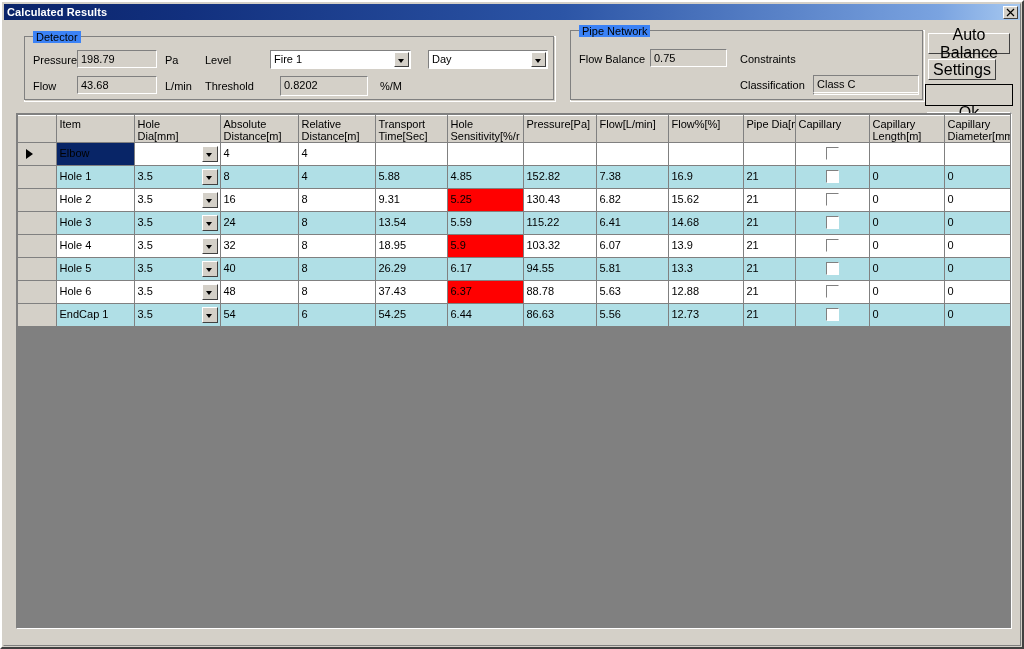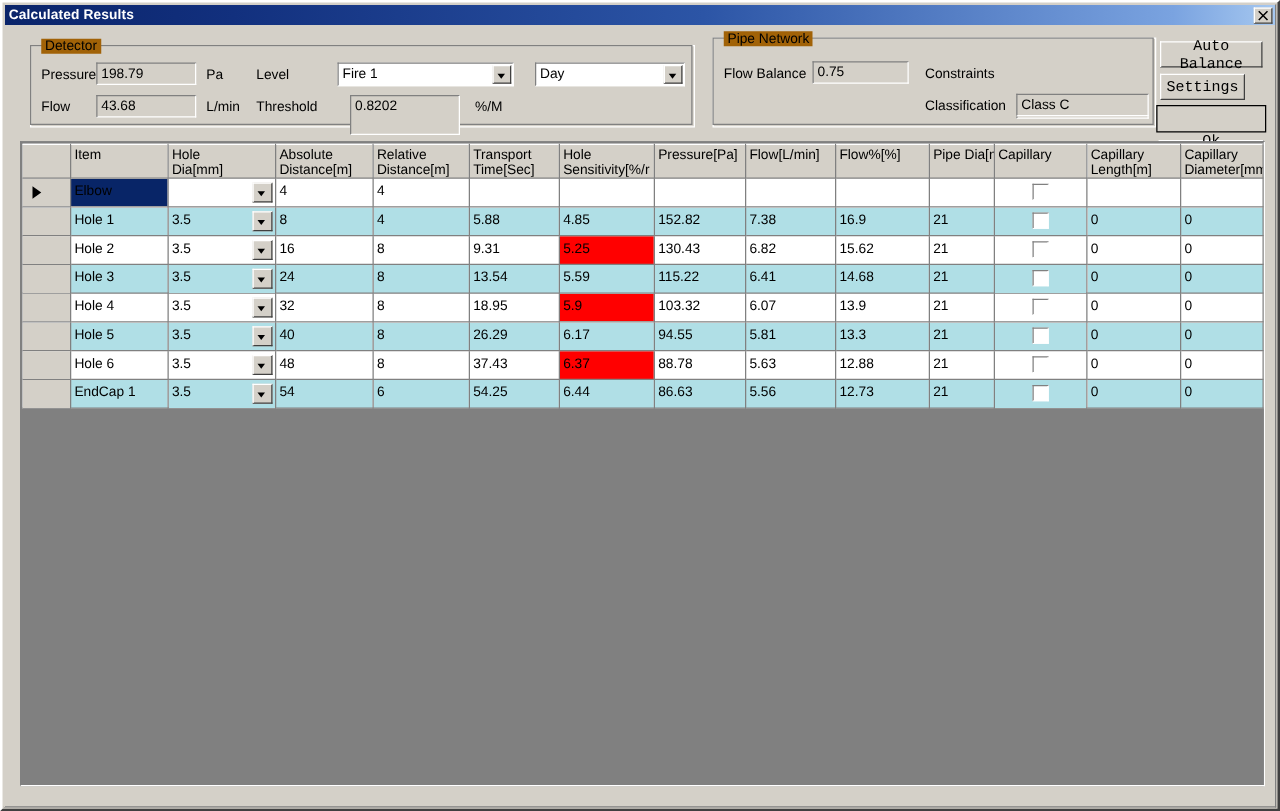--- a/index.html
+++ b/index.html
@@ -78,21 +78,21 @@
   .groupbox::before {
     content: "";
     position: absolute;
     left: -1px; top: -1px; right: 1px; bottom: 1px;
     border: 1px solid #808080;
     pointer-events: none;
   }
   .groupbox-title {
     position: absolute;
     top: -6px; left: 8px;
-    background: #a16207;
+    background: #3b82f6;
     padding: 0 3px;
     font-size: 11px;
     z-index: 2;
     white-space: nowrap;
   }
 
   #detector-group { left: 22px; top: 34px; width: 532px; height: 66px; }
   #pipe-group     { left: 568px; top: 28px; width: 355px; height: 72px; }
 
   
@@ -156,22 +156,22 @@
 
   
   .btn {
     position: absolute;
     background: #d4d0c8;
     border-left: 1px solid #ffffff;
     border-top: 1px solid #ffffff;
     border-right: 1px solid #404040;
     border-bottom: 1px solid #404040;
     box-sizing: border-box;
-    font-size: 12px;
-    font-family: Liberation Mono, monospace;
+    font-size: 16px;
+    font-family: Liberation Sans, sans-serif;
     text-align: center;
     cursor: default;
     color: #000;
     display: flex;
     align-items: center;
     justify-content: center;
   }
   .btn-default {
     border: 1px solid #000000;
   }
@@ -339,21 +339,21 @@
       </div>
     </div>
     <div class="combo" style="left:403px; top:13px; width:120px; height:19px;">
       <span class="combo-text">Day</span>
       <div class="combo-btn">
         <span class="arrow-dn"></span>
       </div>
     </div>
 
     <span class="lbl" style="left:180px; top:43px;">Threshold</span>
-    <div class="field" style="left:255px; top:39px; width:88px; height:32px;">0.8202</div>
+    <div class="field" style="left:255px; top:39px; width:88px; height:20px;">0.8202</div>
     <span class="lbl" style="left:355px; top:43px;">%/M</span>
   </div>
 
   <div class="groupbox" id="pipe-group">
     <span class="groupbox-title">Pipe Network</span>
 
     <span class="lbl" style="left:8px; top:22px;">Flow Balance</span>
     <div class="field" style="left:79px; top:18px; width:77px; height:18px;">0.75</div>
 
     <span class="lbl" style="left:169px; top:22px;">Constraints</span>

